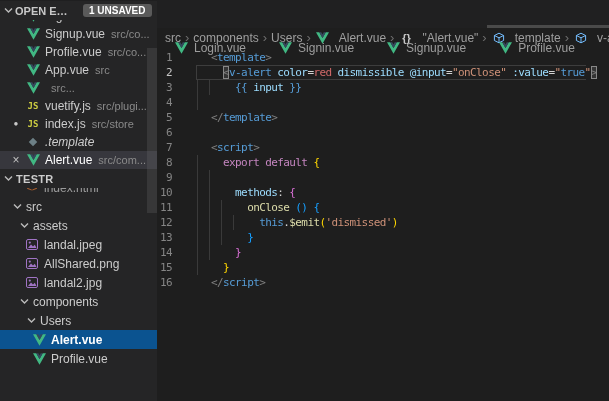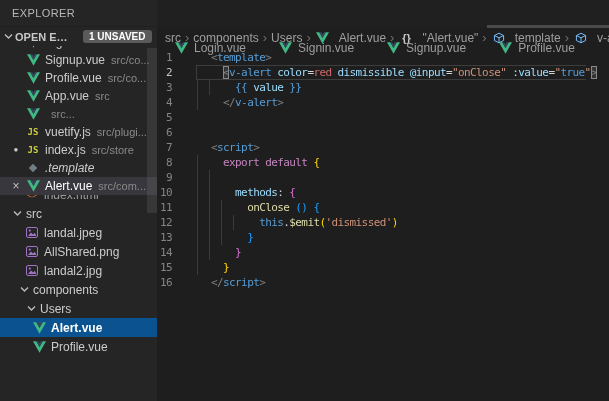--- a/index.html
+++ b/index.html
@@ -73,21 +73,20 @@
   .cp{color:#808080} .ct{color:#569cd6} .ca{color:#9cdcfe} .cs{color:#ce9178}
   .cr{color:#d16969} .ck{color:#c586c0} .cf{color:#dcdcaa} .cw{color:#d4d4d4}
   .cb1{color:#ffd700} .cb2{color:#da70d6} .cb3{color:#179fff}
   .bm { outline:1px solid #888888; outline-offset:-1px; background:rgba(110,110,110,0.28); }
 </style>
 </head>
 <body>
 
 <div id="app">
   <div class="sidebar">
-    <div class="explorer-title">EXPLORER</div>
     <div class="sec-header">
       <span class="chev">
           <svg width="9" height="7" viewBox="0 0 9 7">
             <path fill="none" stroke="#bbbbbb" stroke-width="1.4" d="M1 1.5 4.5 5 8 1.5"></path>
           </svg>
         </span>
       <span class="sec-label">OPEN EDITORS</span>
       <span class="badge">1 UNSAVED</span>
     </div>
     <div id="oe-list">
@@ -181,37 +180,53 @@
           <span class="f-icon">
             <svg width="13" height="12" viewBox="0 0 24 21">
               <path fill="#41b883" d="M0 0h6l6 10.3L18 0h6L12 21z"></path>
               <path fill="#35495e" d="M6 0h3.8L12 3.9 14.2 0H18l-6 10.3z"></path>
             </svg>
           </span>
           <span class="f-name">Alert.vue</span>
           <span class="f-path">src/com...</span>
         </div>
       </div>
+    <div class="testr-header">
+      <span class="chev">
+          <svg width="9" height="7" viewBox="0 0 9 7">
+            <path fill="none" stroke="#bbbbbb" stroke-width="1.4" d="M1 1.5 4.5 5 8 1.5"></path>
+          </svg>
+        </span>
+      <span>TESTR</span>
+    </div>
     <div id="tree">
         <div class="tree-clip">
           <div class="tree-row" style="padding-left: 24px;">
             <span class="f-icon">
               <b class="ic-html">&lt;&gt;</b>
             </span>
             <span class="f-name">index.html</span>
           </div>
         </div>
         <div class="tree-row" style="padding-left: 13px;">
           <span class="chev">
             <svg width="9" height="7" viewBox="0 0 9 7">
               <path fill="none" stroke="#bbbbbb" stroke-width="1.4" d="M1 1.5 4.5 5 8 1.5"></path>
             </svg>
           </span>
           <span class="f-name">src</span>
         </div>
+        <div class="tree-row" style="padding-left: 20px;">
+          <span class="chev">
+            <svg width="9" height="7" viewBox="0 0 9 7">
+              <path fill="none" stroke="#bbbbbb" stroke-width="1.4" d="M1 1.5 4.5 5 8 1.5"></path>
+            </svg>
+          </span>
+          <span class="f-name">assets</span>
+        </div>
         <div class="tree-row" style="padding-left: 24px;">
           <span class="f-icon">
             <svg width="12" height="11" viewBox="0 0 12 11">
               <rect x="0.5" y="0.5" width="11" height="10" rx="1.5" fill="none" stroke="#a074c4"></rect>
               <circle cx="3.8" cy="3.6" r="1.1" fill="#a074c4"></circle>
               <path d="M2 9 5 5.5 7 7.5 8.8 5.8 10.5 9z" fill="#a074c4"></path>
             </svg>
           </span>
           <span class="f-name">landal.jpeg</span>
         </div>
@@ -365,23 +380,23 @@
             <svg width="12" height="12" viewBox="0 0 12 12">
               <path fill="none" stroke="#75beff" stroke-width="1" d="M6 1.2 10.6 3.5v5L6 10.8 1.4 8.5v-5zM1.4 3.5 6 5.8l4.6-2.3M6 5.8v5"></path>
             </svg>
           </span>
           <span>v-alert</span>
         </span>
       </div>
     <div class="code" id="code">
         <div class="code-line"><span class="ln">1</span><span class="lc"><span class="cp">&lt;</span><span class="ct">template</span><span class="cp">&gt;</span></span></div>
         <div class="code-line current"><span class="ln">2</span><div class="cur-box"></div><span class="lc"><span class="cw">  </span><span class="cp bm">&lt;</span><span class="ct">v-alert</span><span class="cw"> </span><span class="ca">color</span><span class="cw">=</span><span class="cr">red</span><span class="cw"> </span><span class="ca">dismissible</span><span class="cw"> </span><span class="ca">@input</span><span class="cw">=</span><span class="cs">"onClose"</span><span class="cw"> </span><span class="ca">:value</span><span class="cw">=</span><span class="cs">"</span><span class="ct">true</span><span class="cs">"</span><span class="cp bm">&gt;</span></span></div>
-        <div class="code-line"><span class="ln">3</span><i class="ig" style="left: 40px;"></i><i class="ig" style="left: 52.04px;"></i><span class="lc"><span class="cw">    </span><span class="ct">{{</span><span class="cw"> </span><span class="ca">value</span><span class="cw"> </span><span class="ct">}}</span></span></div>
-        <div class="code-line"><span class="ln">4</span><i class="ig" style="left: 40px;"></i><span class="lc"><span class="cw">  </span><span class="cp">&lt;/</span><span class="ct">v-alert</span><span class="cp">&gt;</span></span></div>
-        <div class="code-line"><span class="ln">5</span></div>
+        <div class="code-line"><span class="ln">3</span><i class="ig" style="left: 40px;"></i><i class="ig" style="left: 52.04px;"></i><span class="lc"><span class="cw">    </span><span class="ct">{{</span><span class="cw"> </span><span class="ca">input</span><span class="cw"> </span><span class="ct">}}</span></span></div>
+        <div class="code-line"><span class="ln">4</span><i class="ig" style="left: 40px;"></i></div>
+        <div class="code-line"><span class="ln">5</span><span class="lc"><span class="cp">&lt;/</span><span class="ct">template</span><span class="cp">&gt;</span></span></div>
         <div class="code-line"><span class="ln">6</span><span class="lc"></span></div>
         <div class="code-line"><span class="ln">7</span><span class="lc"><span class="cp">&lt;</span><span class="ct">script</span><span class="cp">&gt;</span></span></div>
         <div class="code-line"><span class="ln">8</span><i class="ig" style="left: 40px;"></i><span class="lc"><span class="cw">  </span><span class="ck">export</span><span class="cw"> </span><span class="ck">default</span><span class="cw"> </span><span class="cb1">{</span></span></div>
         <div class="code-line"><span class="ln">9</span><i class="ig" style="left: 40px;"></i><i class="ig" style="left: 52.04px;"></i></div>
         <div class="code-line"><span class="ln">10</span><i class="ig" style="left: 40px;"></i><i class="ig" style="left: 52.04px;"></i><span class="lc"><span class="cw">    </span><span class="ca">methods</span><span class="cw">: </span><span class="cb2">{</span></span></div>
         <div class="code-line"><span class="ln">11</span><i class="ig" style="left: 40px;"></i><i class="ig" style="left: 52.04px;"></i><i class="ig" style="left: 64.08px;"></i><span class="lc"><span class="cw">      </span><span class="cf">onClose</span><span class="cw"> </span><span class="cb3">()</span><span class="cw"> </span><span class="cb3">{</span></span></div>
         <div class="code-line"><span class="ln">12</span><i class="ig" style="left: 40px;"></i><i class="ig" style="left: 52.04px;"></i><i class="ig" style="left: 64.08px;"></i><i class="ig" style="left: 76.12px;"></i><span class="lc"><span class="cw">        </span><span class="ct">this</span><span class="cw">.</span><span class="cf">$emit</span><span class="cb1">(</span><span class="cs">'dismissed'</span><span class="cb1">)</span></span></div>
         <div class="code-line"><span class="ln">13</span><i class="ig" style="left: 40px;"></i><i class="ig" style="left: 52.04px;"></i><i class="ig" style="left: 64.08px;"></i><span class="lc"><span class="cw">      </span><span class="cb3">}</span></span></div>
         <div class="code-line"><span class="ln">14</span><i class="ig" style="left: 40px;"></i><i class="ig" style="left: 52.04px;"></i><span class="lc"><span class="cw">    </span><span class="cb2">}</span></span></div>
         <div class="code-line"><span class="ln">15</span><i class="ig" style="left: 40px;"></i><span class="lc"><span class="cw">  </span><span class="cb1">}</span></span></div>

